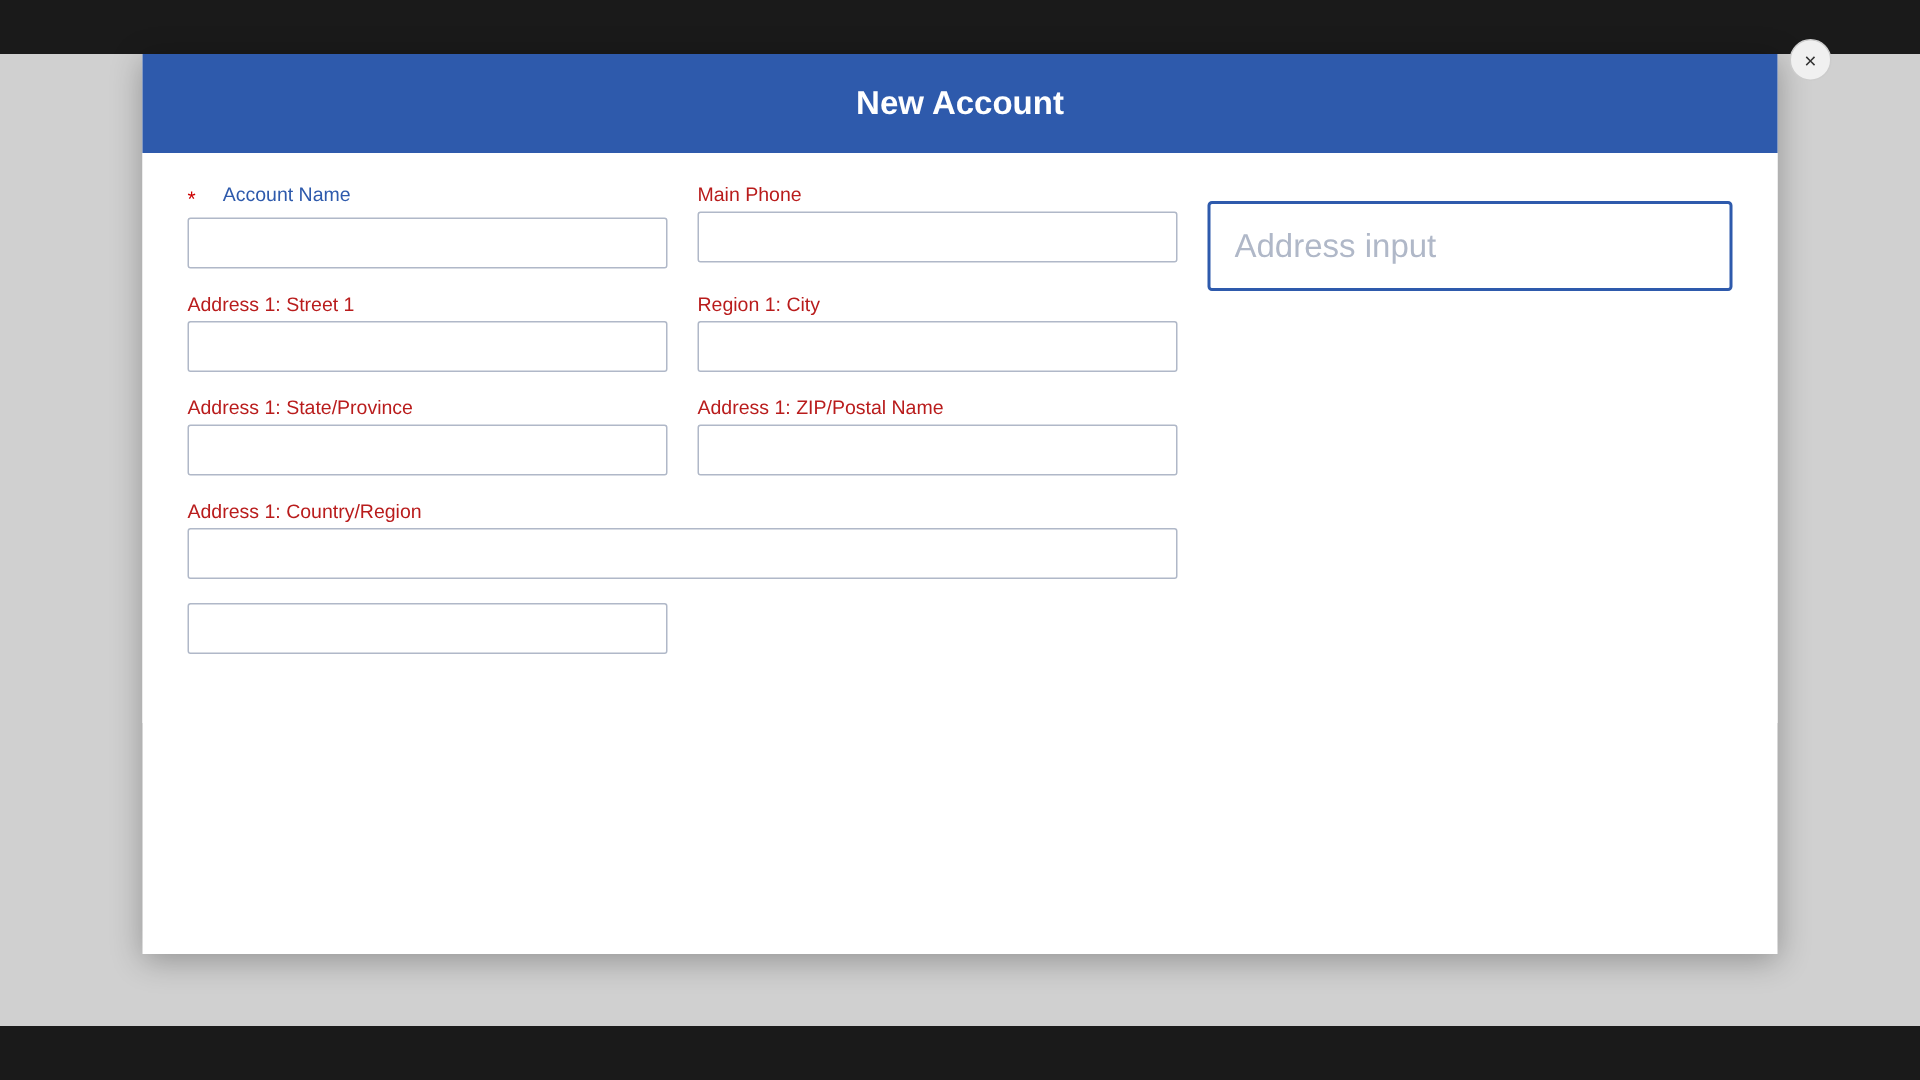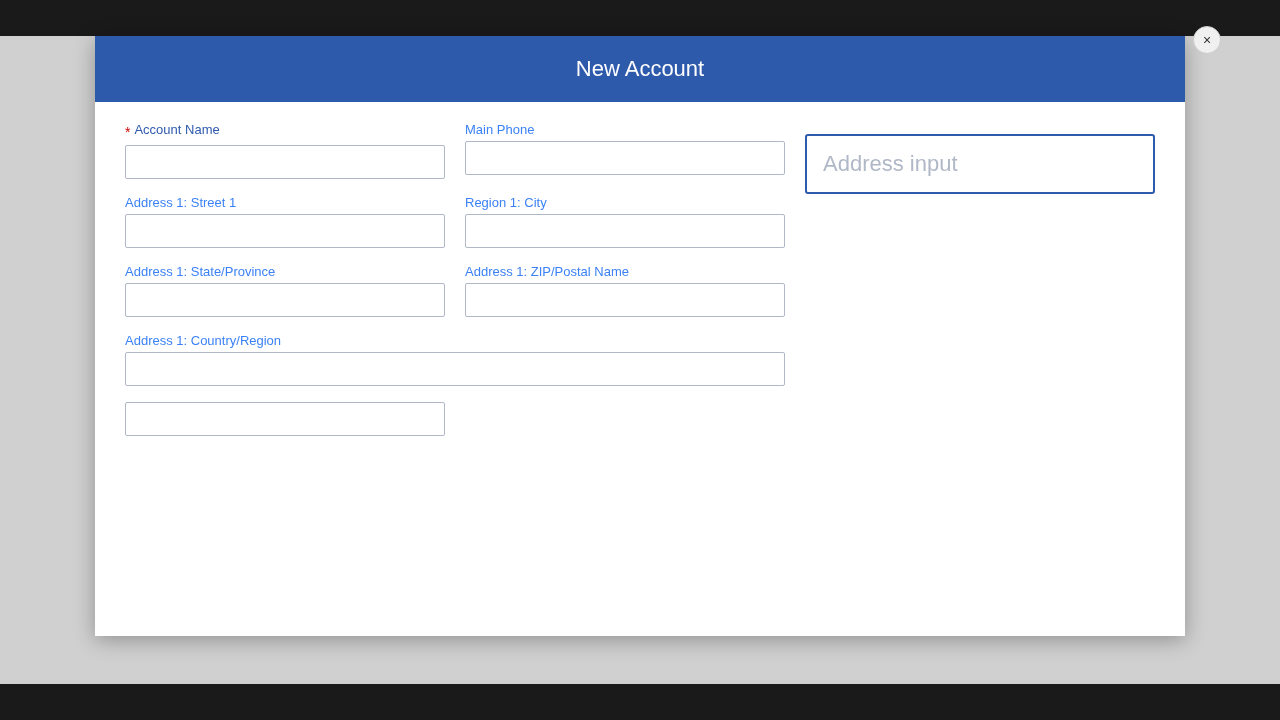--- a/index.html
+++ b/index.html
@@ -54,21 +54,21 @@
     .modal-header {
       background-color: #2e5aac;
       padding: 20px;
       text-align: center;
       position: relative;
     }
 
     .modal-title {
       color: #ffffff;
       font-size: 22px;
-      font-weight: normal;
+      font-weight: bold;
     }
 
     .close-btn {
       position: absolute;
       top: -10px;
       right: -36px;
       background-color: #f0f0f0;
       border: 1px solid #ccc;
       border-radius: 50%;
       width: 28px;
@@ -107,21 +107,21 @@
     }
 
     .form-group {
       display: flex;
       flex-direction: column;
       flex: 1;
     }
 
     .form-group label {
       font-size: 13px;
-      color: #3b82f6;
+      color: #b91c1c;
       margin-bottom: 4px;
     }
 
     .required-star {
       color: #cc0000;
       margin-right: 4px;
       font-size: 14px;
     }
 
     .form-group input {
@@ -152,20 +152,21 @@
 
     .account-name-label-row {
       display: flex;
       align-items: center;
       margin-bottom: 4px;
     }
 
     .account-name-label-row label {
       font-size: 13px;
       color: #2e5aac;
+      margin-left: 14px;
     }
   </style>
 </head>
 <body>
 
 <div class="top-bar"></div>
 
 <div class="modal-wrapper">
   <div class="modal">
     <div class="modal-header">

